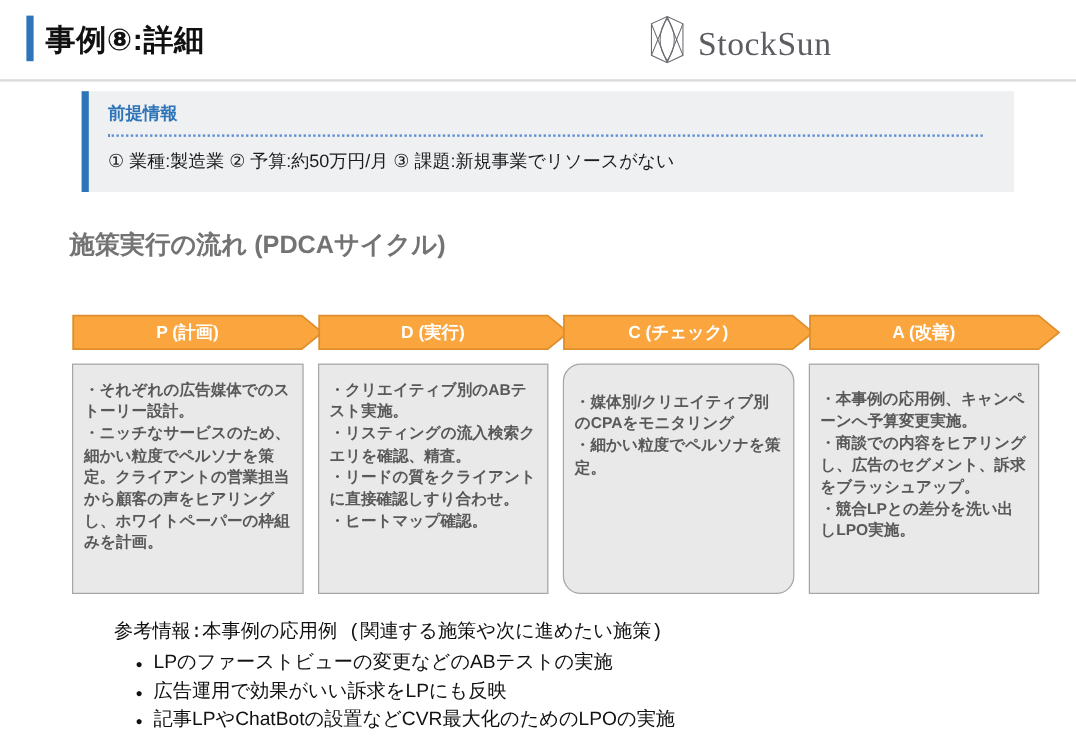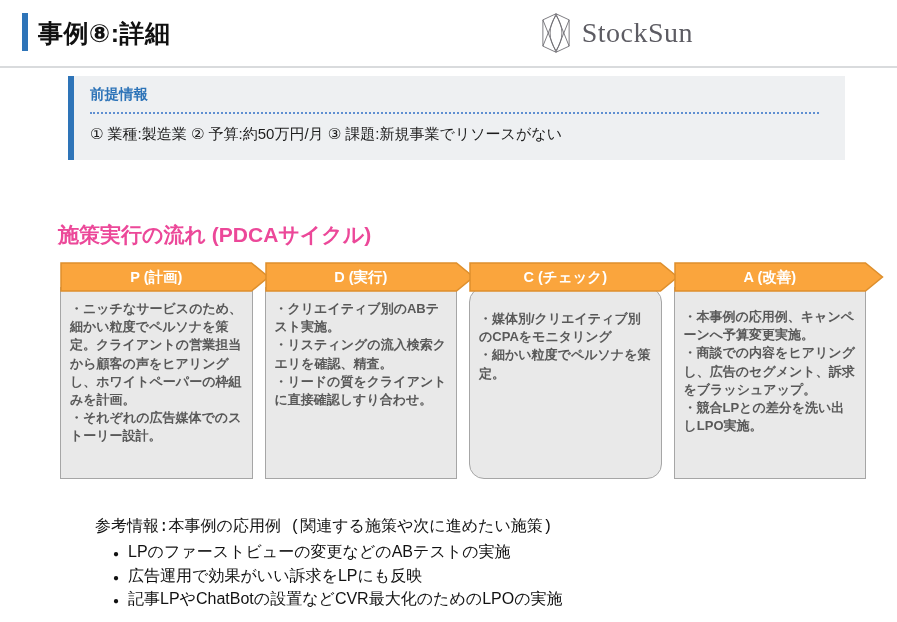--- a/index.html
+++ b/index.html
@@ -17,38 +17,38 @@
   body{
     position:relative;
     background:#ffffff;
     font-family:"Liberation Sans","DejaVu Sans",sans-serif;
     overflow:hidden;
   }
   
   .header{position:absolute;left:0;top:0;width:715px;height:62px;background:#fff;}
   .title-bar{position:absolute;left:22px;top:13px;width:6px;height:38px;background:var(--accent-blue);}
   .page-title{position:absolute;left:38px;top:17px;font-size:25px;font-weight:bold;color:#111;letter-spacing:.5px;}
-  .logo{position:absolute;right:22px;top:12px;display:flex;align-items:center;gap:10px;}
+  .logo{position:absolute;right:22px;top:12px;display:flex;align-items:flex-end;gap:10px;}
   .logo svg{display:block;}
   .logo-text{font-family:"Liberation Serif","DejaVu Serif",serif;font-size:28px;color:var(--logo-gray);letter-spacing:.5px;}
   .header-divider{position:absolute;left:0;top:66px;width:897px;height:2px;background:#d9dbdd;}
   
   .premise{
     position:absolute;left:68px;top:76px;width:777px;height:84px;
     background:#eef0f2;border-left:6px solid var(--accent-blue);
     padding:9px 16px 4px 16px;
   }
   .premise-label{font-size:14.5px;font-weight:bold;color:var(--accent-blue);}
   .premise-dots{width:729px;height:0;border-bottom:2px dotted var(--dot-blue);margin-top:8px;}
   .premise-body{margin-top:11px;font-size:15px;color:#1c1c1c;}
   
-  .section-heading{position:absolute;left:58px;top:221px;font-size:21px;font-weight:bold;color:#ec4899;}
+  .section-heading{position:absolute;left:58px;top:190px;font-size:21px;font-weight:bold;color:#737373;}
   
   .pdca{position:absolute;left:60px;top:262px;width:806px;display:flex;gap:12px;}
-  .pdca-col{flex:1 1 0;position:relative;padding-top:25px;}
+  .pdca-col{flex:1 1 0;position:relative;padding-top:41px;}
   .arrow-svg{position:absolute;left:0;top:0;width:calc(100% + 17px);height:30px;z-index:1;overflow:visible;}
   .arrow-svg polygon{fill:var(--arrow-fill);stroke:var(--arrow-border);stroke-width:1.5;}
   .arrow-label{
     position:absolute;left:0;top:0;width:100%;height:30px;z-index:2;
     display:flex;align-items:center;justify-content:center;
     color:#fff;font-size:14.5px;font-weight:bold;
   }
   .pdca-box{
     height:192px;background:var(--box-fill);border:1px solid var(--box-border);
     padding:12px 9px;font-size:13px;font-weight:bold;color:var(--box-text);
@@ -91,34 +91,35 @@
 <div class="section-heading">施策実行の流れ (PDCAサイクル)</div>
 
 <div class="pdca">
 
   <div class="pdca-col">
     <svg class="arrow-svg" viewBox="0 0 209 30" preserveAspectRatio="none">
       <polygon points="1,1 191,1 208,15 191,29 1,29"></polygon>
     </svg>
     <div class="arrow-label">P (計画)</div>
     <div class="pdca-box">
+      <p class="item">・それぞれの広告媒体でのストーリー設計。</p>
       <p class="item">・ニッチなサービスのため、細かい粒度でペルソナを策定。クライアントの営業担当から顧客の声をヒアリングし、ホワイトペーパーの枠組みを計画。</p>
-      <p class="item">・それぞれの広告媒体でのストーリー設計。</p>
     </div>
   </div>
 
   <div class="pdca-col">
     <svg class="arrow-svg" viewBox="0 0 209 30" preserveAspectRatio="none">
       <polygon points="1,1 191,1 208,15 191,29 1,29"></polygon>
     </svg>
     <div class="arrow-label">D (実行)</div>
     <div class="pdca-box">
       <p class="item">・クリエイティブ別のABテスト実施。</p>
       <p class="item">・リスティングの流入検索クエリを確認、精査。</p>
       <p class="item">・リードの質をクライアントに直接確認しすり合わせ。</p>
+      <p class="item">・ヒートマップ確認。</p>
     </div>
   </div>
 
   <div class="pdca-col">
     <svg class="arrow-svg" viewBox="0 0 209 30" preserveAspectRatio="none">
       <polygon points="1,1 191,1 208,15 191,29 1,29"></polygon>
     </svg>
     <div class="arrow-label">C (チェック)</div>
     <div class="pdca-box" style="padding-top:22px;border-radius:15px;">
       <p class="item">・媒体別/クリエイティブ別のCPAをモニタリング</p>

